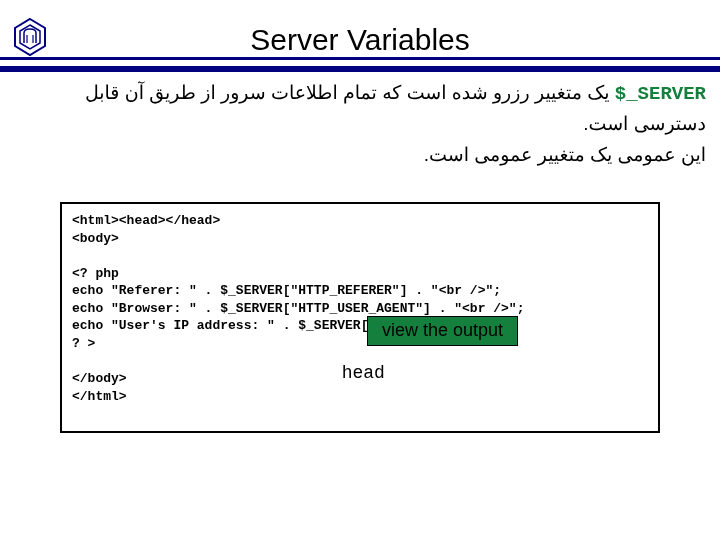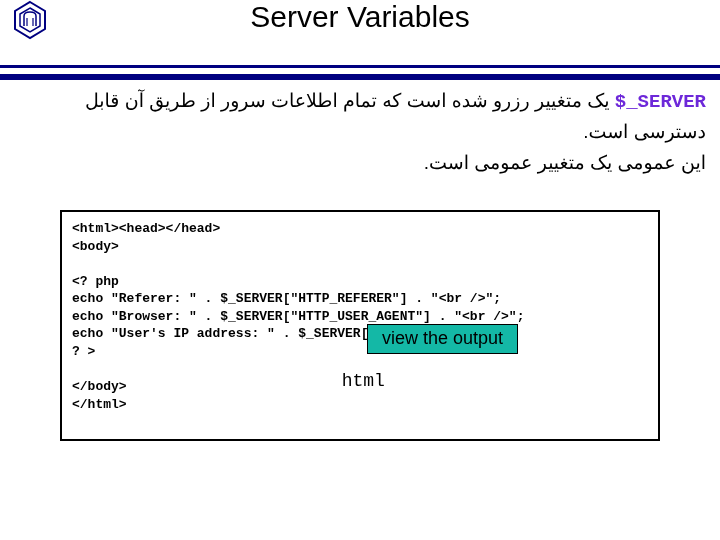--- a/index.html
+++ b/index.html
@@ -5,22 +5,22 @@
   * { margin: 0; padding: 0; box-sizing: border-box; }
   body {
     width: 720px;
     height: 540px;
     background: #fff;
     font-family: Arial, sans-serif;
     overflow: hidden;
   }
   .header {
     display: flex;
-    align-items: flex-start;
-    height: 68px;
+    align-items: flex-end;
+    height: 60px;
     border-bottom: 3px solid #000080;
     padding: 0 10px;
   }
   .logo {
     width: 40px;
     height: 40px;
     margin-right: 20px;
     flex-shrink: 0;
   }
   .title {
@@ -38,21 +38,21 @@
   }
   .description {
     padding: 6px 14px 4px 14px;
     direction: rtl;
     text-align: right;
     font-size: 19px;
     line-height: 1.6;
     color: #000;
   }
   .description .kw {
-    color: #6d28d9;
+    color: #15803d;
     font-weight: bold;
     direction: ltr;
     unicode-bidi: embed;
     font-family: "Courier New", monospace;
   }
   .code-box {
     margin: 28px 60px 0 60px;
     border: 2px solid #000;
     padding: 8px 10px;
     font-family: "Courier New", monospace;
@@ -62,21 +62,21 @@
     position: relative;
     background: #fff;
   }
   .button-wrap {
     position: absolute;
     right: 140px;
     bottom: 10px;
   }
   .view-btn {
     border: 1.5px solid #000;
-    background: #14b8a6;
+    background: #15803d;
     padding: 4px 14px;
     font-size: 18px;
     font-family: Arial, sans-serif;
     cursor: pointer;
     display: inline-block;
     line-height: 1.1;
   }
   .page-label {
     font-size: 18px;
     margin-left: 6px;
@@ -111,15 +111,15 @@
 <span>&lt;? php</span>
 <span>echo "Referer: " . $_SERVER["HTTP_REFERER"] . "&lt;br /&gt;";</span>
 <span>echo "Browser: " . $_SERVER["HTTP_USER_AGENT"] . "&lt;br /&gt;";</span>
 <span>echo "User's IP address: " . $_SERVER["REMOTE_ADDR"];</span>
 <span>? &gt;</span>
 <span></span>
 <span>&lt;/body&gt;</span>
 <span>&lt;/html&gt;</span></b>
   <div class="button-wrap">
     <div class="view-btn">view the output</div>
-    <div class="page-label">html</div>
+    <div class="page-label">head</div>
   </div>
 </div>
 
 </body></html>

